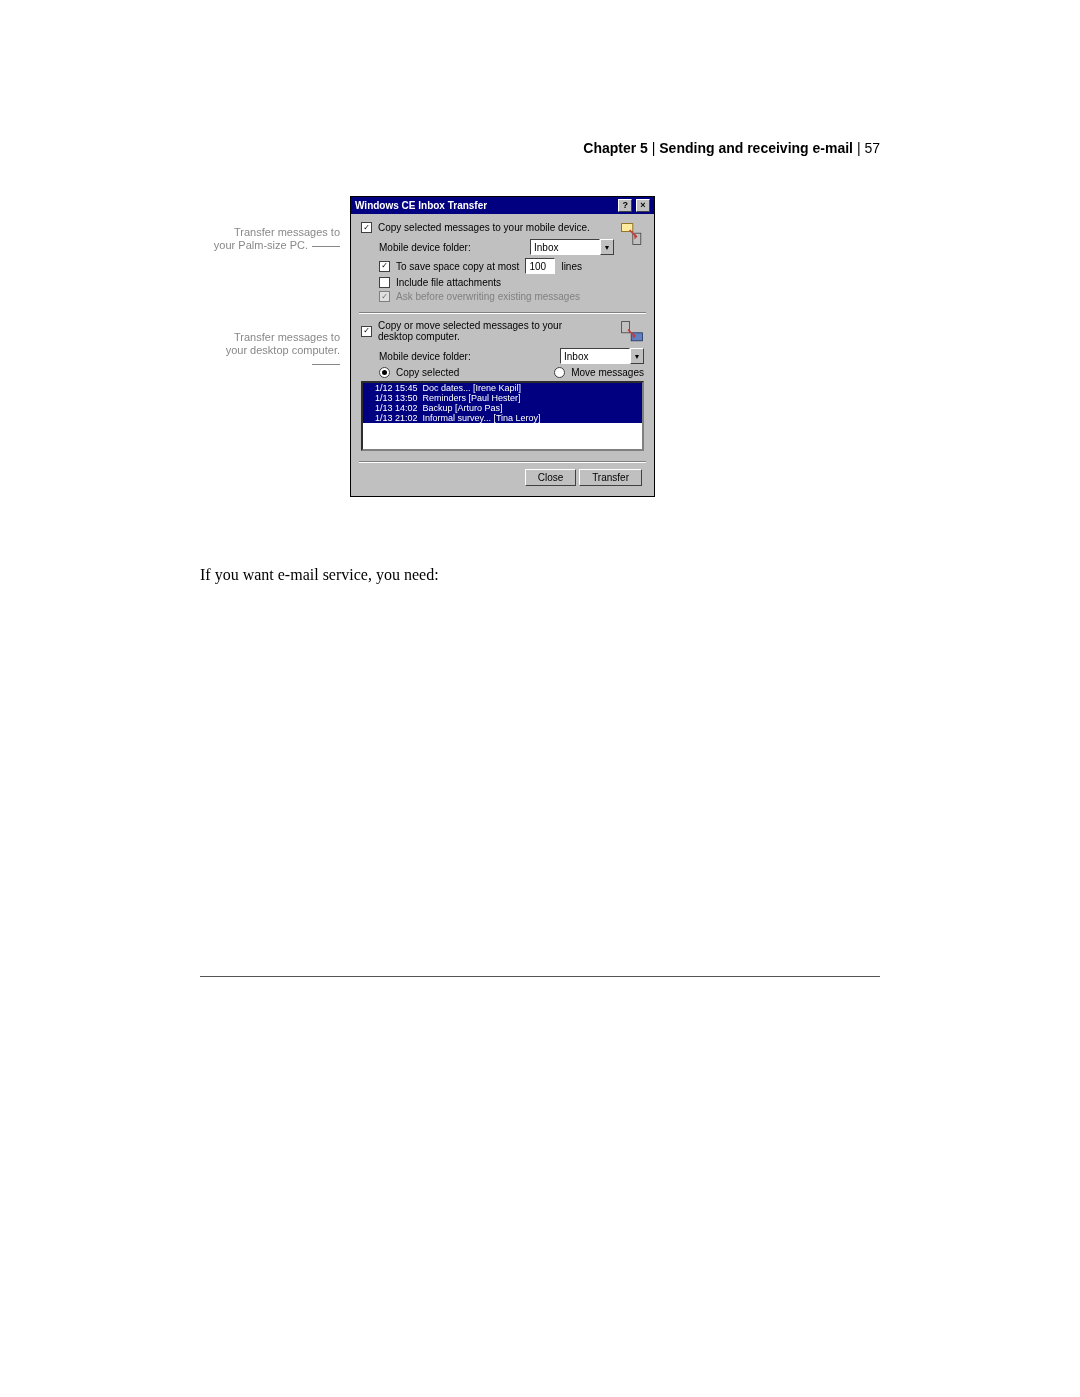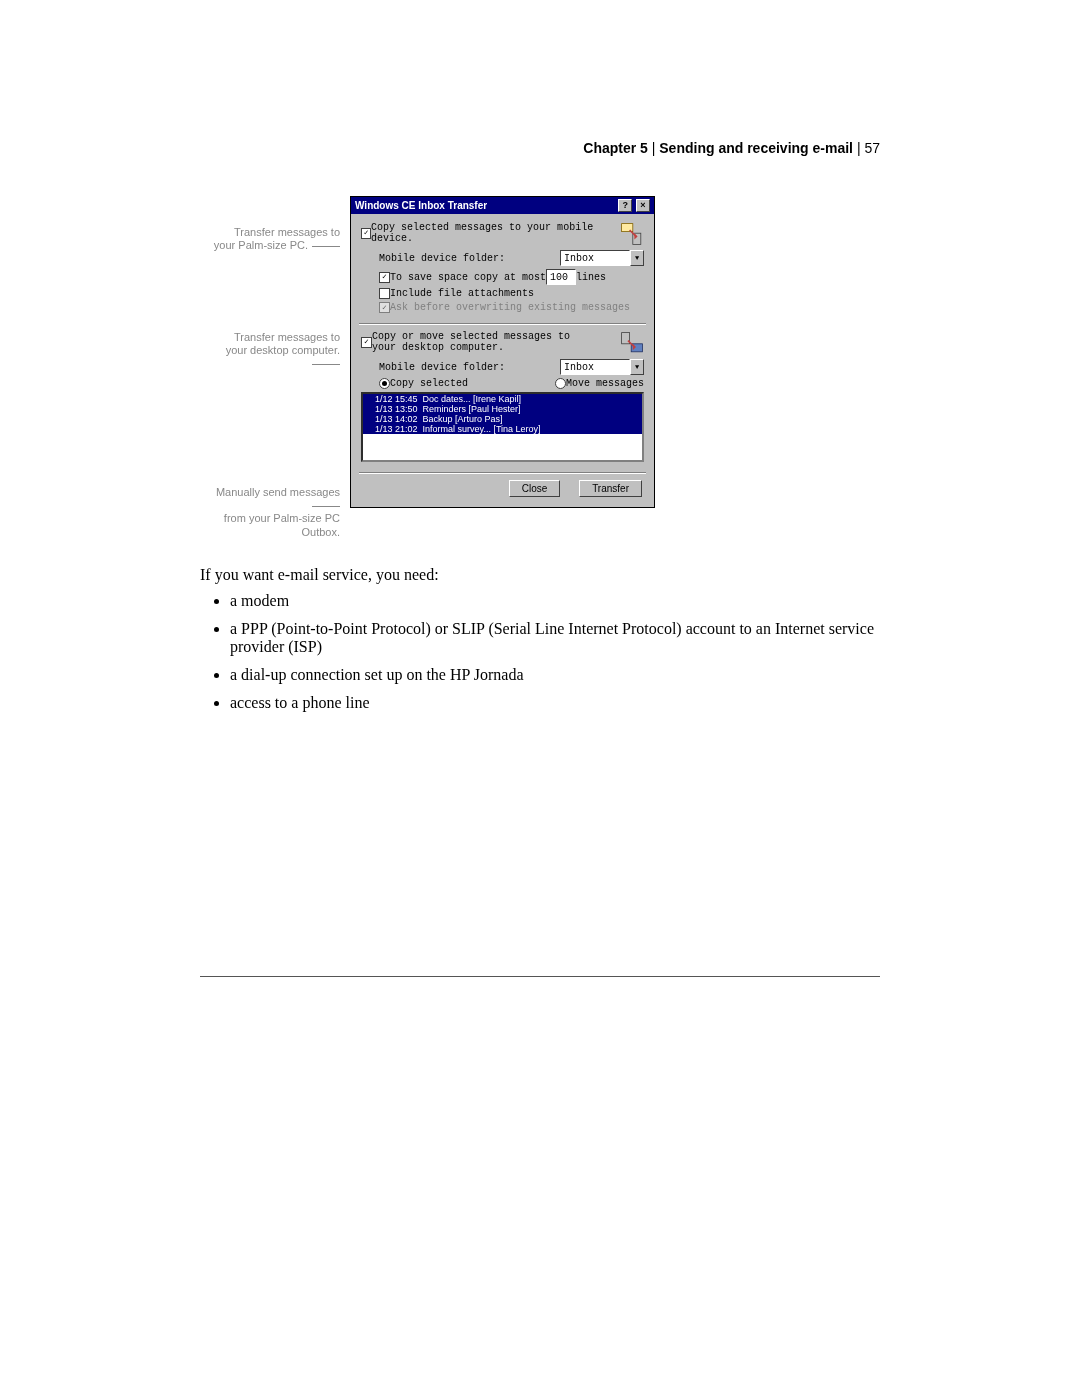--- a/index.html
+++ b/index.html
@@ -73,21 +73,21 @@
     color: #000;
     width: 14px; height: 13px;
     border: 1px solid #fff;
     border-right-color:#404040; border-bottom-color:#404040;
     display: inline-flex; align-items:center; justify-content:center;
     font-size: 9px; font-weight:bold; line-height:1;
     margin-left:1px;
   }
   .dlg-body { padding: 8px 10px 8px 10px; }
   .section { margin-bottom: 10px; }
-  .row { display:flex; align-items:center; margin-bottom:3px;font-family:Liberation Mono, monospace; }
+  .row { display:flex; align-items:center; gap:6px; margin-bottom:3px; }
   .chk { width:11px; height:11px; background:#fff; border:1px solid #404040; display:inline-flex; align-items:center; justify-content:center; font-size:8px; line-height:1;}
   .chk.on::after{content:"✓";}
   .radio { width:11px; height:11px; border-radius:50%; background:#fff; border:1px solid #404040; display:inline-block; position:relative;}
   .radio.on::after{content:""; position:absolute; top:2px; left:2px; width:5px; height:5px; border-radius:50%; background:#000;}
   .label { font-size:10px; color:#000; }
   .label.disabled { color:#808080; }
   .input {
     background:#fff; border:1px solid #404040; border-top-color:#404040; border-left-color:#404040;
     border-right-color:#fff; border-bottom-color:#fff;
     height:16px; font-size:10px; padding:1px 3px; display:inline-flex; align-items:center;
@@ -99,21 +99,21 @@
     background:#fff; border:2px inset #808080;
     height:70px; overflow:hidden; font-size:9px;
   }
   .listrow { background:#000080; color:#fff; padding:0 12px; white-space:nowrap;}
   .icon-set { float:right; width:30px; text-align:right; }
   .btn {
     background:#c0c0c0; border:1px solid #fff; border-right-color:#404040; border-bottom-color:#404040;
     font-size:10px; padding:2px 12px; display:inline-block;
   }
   .dlg-footer { text-align:right; padding:0 2px 2px 0;}
-  .dlg-footer .btn { margin-left:16px; }
+  .dlg-footer .btn { margin-left:0; }
   hr.sep { border:none; border-top:1px solid #808080; border-bottom:1px solid #fff; margin:6px -2px; }
 
   
   h2.section-heading {
     font-family: 'Trebuchet MS', Arial, sans-serif;
     font-size: 26px;
     font-weight: bold;
     margin: 24px 0 10px 0;
     line-height: 1.15;
   }
@@ -143,25 +143,20 @@
   <div class="figure-row">
     <div class="callouts" style="height:340px;">
       <div class="callout" style="top:30px;">
         <span>Transfer messages to</span><br>
         <span>your Palm-size PC.</span><span class="leader"></span>
       </div>
       <div class="callout" style="top:135px;">
         <span>Transfer messages to</span><br>
         <span>your desktop computer.</span><span class="leader"></span>
       </div>
-      <div class="callout" style="top:290px;">
-        <span>Manually send messages</span><span class="leader"></span><br>
-        <span>from your Palm-size PC</span><br>
-        <span>Outbox.</span>
-      </div>
     </div>
 
     <div class="dialog-wrap">
       <div class="dialog">
         <div class="titlebar">
           <span>Windows CE Inbox Transfer</span>
           <span>
             <span class="sysbtn">?</span>
             <span class="sysbtn">×</span>
           </span>
@@ -249,22 +244,16 @@
           <div class="dlg-footer">
             <span class="btn">Close</span>
             <span class="btn">Transfer</span>
           </div>
         </div>
       </div>
     </div>
   </div>
 
   <p class="body">If you want e-mail service, you need:</p>
-  <ul class="body">
-    <li>a modem</li>
-    <li>a PPP (Point-to-Point Protocol) or SLIP (Serial Line Internet Protocol) account to an Internet service provider (ISP)</li>
-    <li>a dial-up connection set up on the HP Jornada</li>
-    <li>access to a phone line</li>
-  </ul>
 
 </div>
 
 <div class="bottom-rule"></div>
 
 </body></html>

